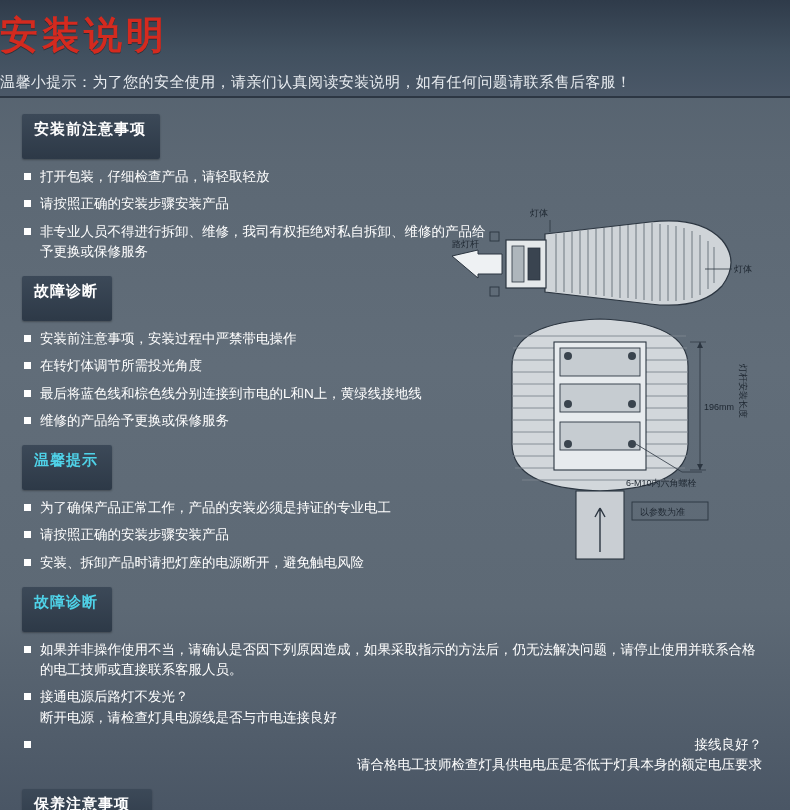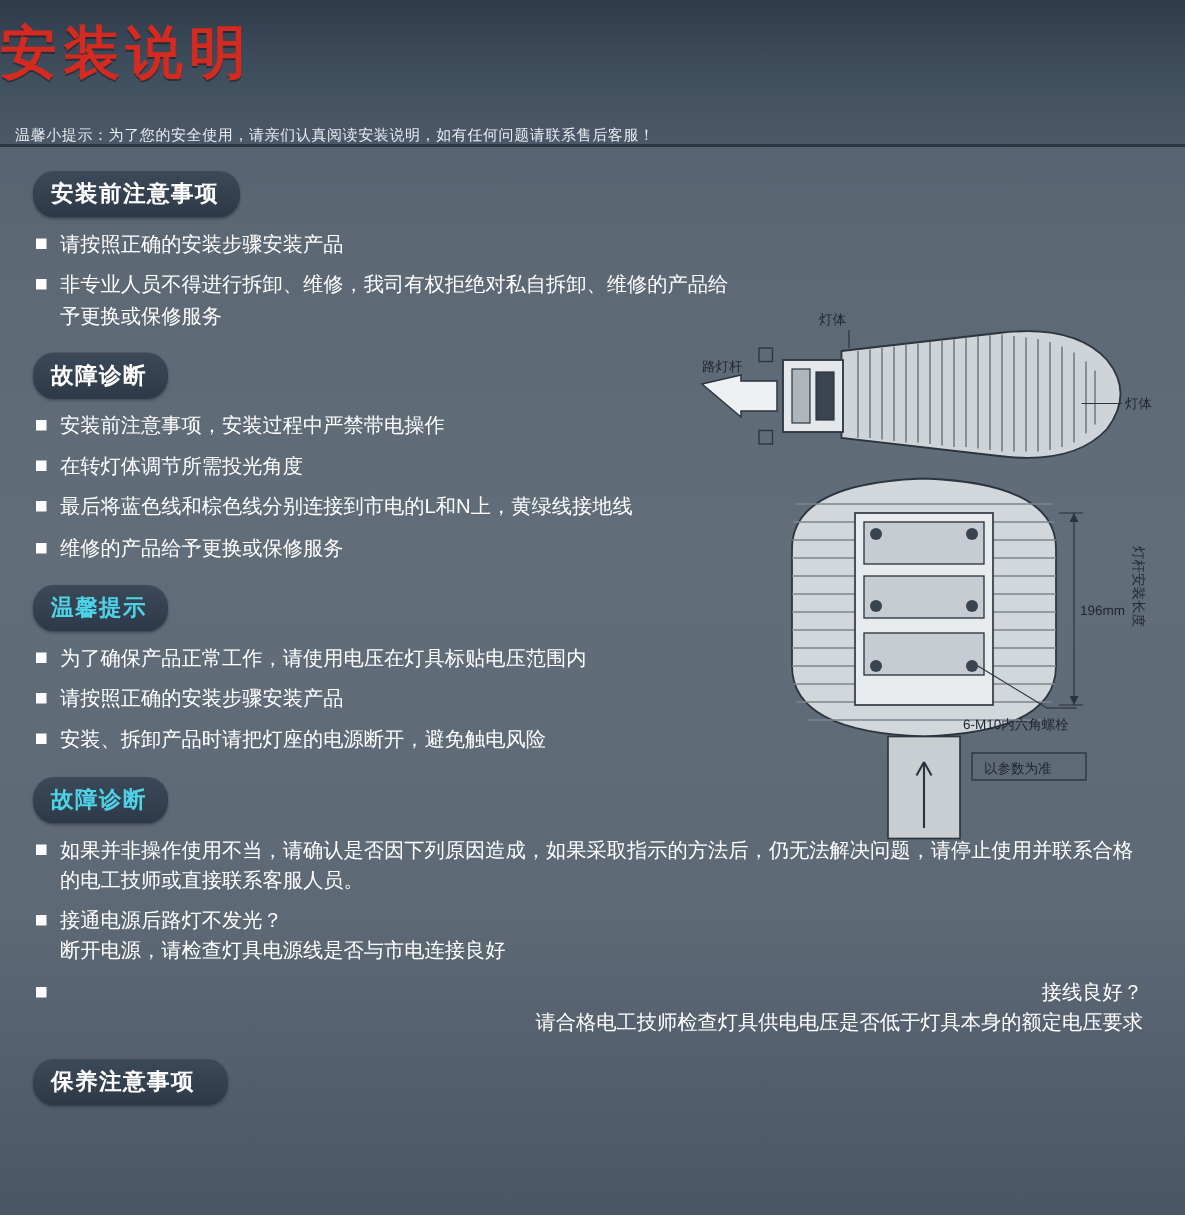--- a/index.html
+++ b/index.html
@@ -32,23 +32,23 @@
     margin: 0;
     padding-top: 10px;
     font-family: "Liberation Serif", serif;
     font-size: 38px;
     font-weight: bold;
     letter-spacing: 4px;
     color: #d42a1f;
     text-shadow: 0 1px 0 rgba(0,0,0,0.35);
   }
   .header-sub {
-    margin: 10px;
+    margin: 0;
     padding-top: 12px;
-    font-size: 10px;
+    font-size: 15px;
     color: #e8ecf0;
     letter-spacing: 0.4px;
   }
 
   
   .content {
     position: relative;
     padding: 16px 22px 0 22px;
   }
 
@@ -60,22 +60,22 @@
   .section {
     margin-bottom: 14px;
   }
   .section-title {
     display: inline-block;
     background: linear-gradient(180deg, #3c4958 0%, #2d3947 100%);
     color: #ffffff;
     font-size: 15px;
     font-weight: bold;
     letter-spacing: 1px;
-    padding: 6px 14px 6px 12px;
-    border-radius: 14px;
+    padding: 6px 14px 20px 12px;
+    border-radius: 2px;
     box-shadow: 0 1px 2px rgba(0,0,0,0.3);
     margin-bottom: 8px;
   }
   .section-title.accent {
     color: #4fd2e8;
   }
   .section-title.wide {
     padding-right: 22px;
   }
   ul.items {
@@ -102,21 +102,21 @@
   }
 
   
   .wide-col {
     width: 740px;
   }
 
   
   .diagram {
     position: absolute;
-    right: 14px;
+    right: 30px;
     top: 104px;
     width: 310px;
     height: 460px;
     pointer-events: none;
   }
   .diagram svg {
     display: block;
   }
   .diag-label {
     font-size: 9px;
@@ -237,39 +237,40 @@
         <text class="diag-label" x="190" y="411">以参数为准</text>
       </g>
     </svg>
   </div>
 
   <div class="content">
 
     <div class="section left-col">
       <div class="section-title">安装前注意事项</div>
       <ul class="items">
+        <li>打开包装，仔细检查产品，请轻取轻放</li>
         <li>请按照正确的安装步骤安装产品</li>
         <li>非专业人员不得进行拆卸、维修，我司有权拒绝对私自拆卸、维修的产品给予更换或保修服务</li>
       </ul>
     </div>
 
     <div class="section left-col">
       <div class="section-title">故障诊断</div>
       <ul class="items">
         <li>安装前注意事项，安装过程中严禁带电操作</li>
         <li>在转灯体调节所需投光角度</li>
         <li>最后将蓝色线和棕色线分别连接到市电的L和N上，黄绿线接地线</li>
         <li>维修的产品给予更换或保修服务</li>
       </ul>
     </div>
 
     <div class="section left-col">
       <div class="section-title accent">温馨提示</div>
       <ul class="items">
-        <li>为了确保产品正常工作，请使用电压在灯具标贴电压范围内</li>
+        <li>为了确保产品正常工作，产品的安装必须是持证的专业电工</li>
         <li>请按照正确的安装步骤安装产品</li>
         <li>安装、拆卸产品时请把灯座的电源断开，避免触电风险</li>
       </ul>
     </div>
 
     <div class="section wide-col">
       <div class="section-title accent">故障诊断</div>
       <ul class="items">
         <li style="white-space:pre-line;">如果并非操作使用不当，请确认是否因下列原因造成，如果采取指示的方法后，仍无法解决问题，请停止使用并联系合格的电工技师或直接联系客服人员。</li>
         <li style="white-space:pre-line;">接通电源后路灯不发光？

